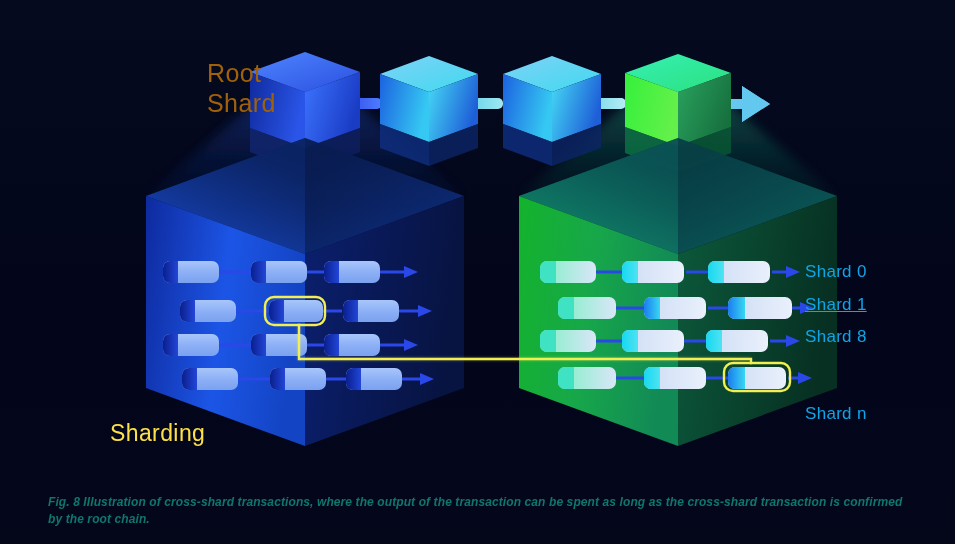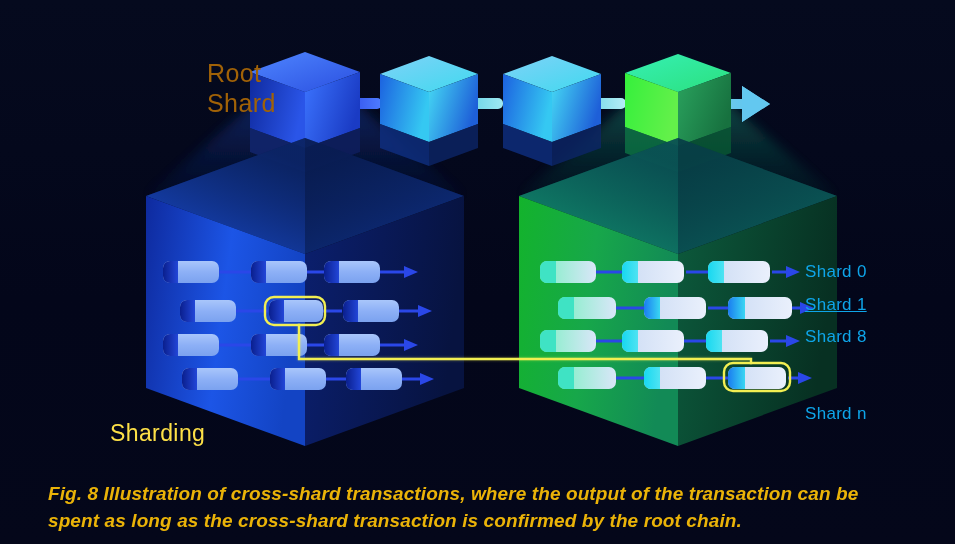--- a/index.html
+++ b/index.html
@@ -11,22 +11,22 @@
   }
   #stage{position:absolute;inset:0;width:955px;height:544px;}
   #stage svg{position:absolute;left:0;top:0;}
 
   .lbl{position:absolute;color:#9ec3e8;letter-spacing:.4px;}
   .lbl-root{left:160px;top:58px;font-size:25px;line-height:30px;color:#a16207;margin-left:47px;}
   .lbl-shardlayer{left:110px;top:418px;font-size:23px;line-height:30px;color:#fde047;}
   .shard-lbl{position:absolute;left:805px;font-size:17px;color:#0ea5e9;letter-spacing:.3px;}
 
   .caption{
-    position:absolute;left:48px;top:481px;width:865px;
-    color:#eab308;font-size:19px;line-height:1.42;
+    position:absolute;left:48px;top:494px;width:865px;
+    color:#0f766e;font-size:12px;line-height:1.42;
     font-style:italic;font-weight:600;letter-spacing:.1px;
   }
 </style>
 </head>
 <body>
 
 <div id="stage">
 
   <svg width="955" height="544" viewBox="0 0 955 544">
     <defs>

